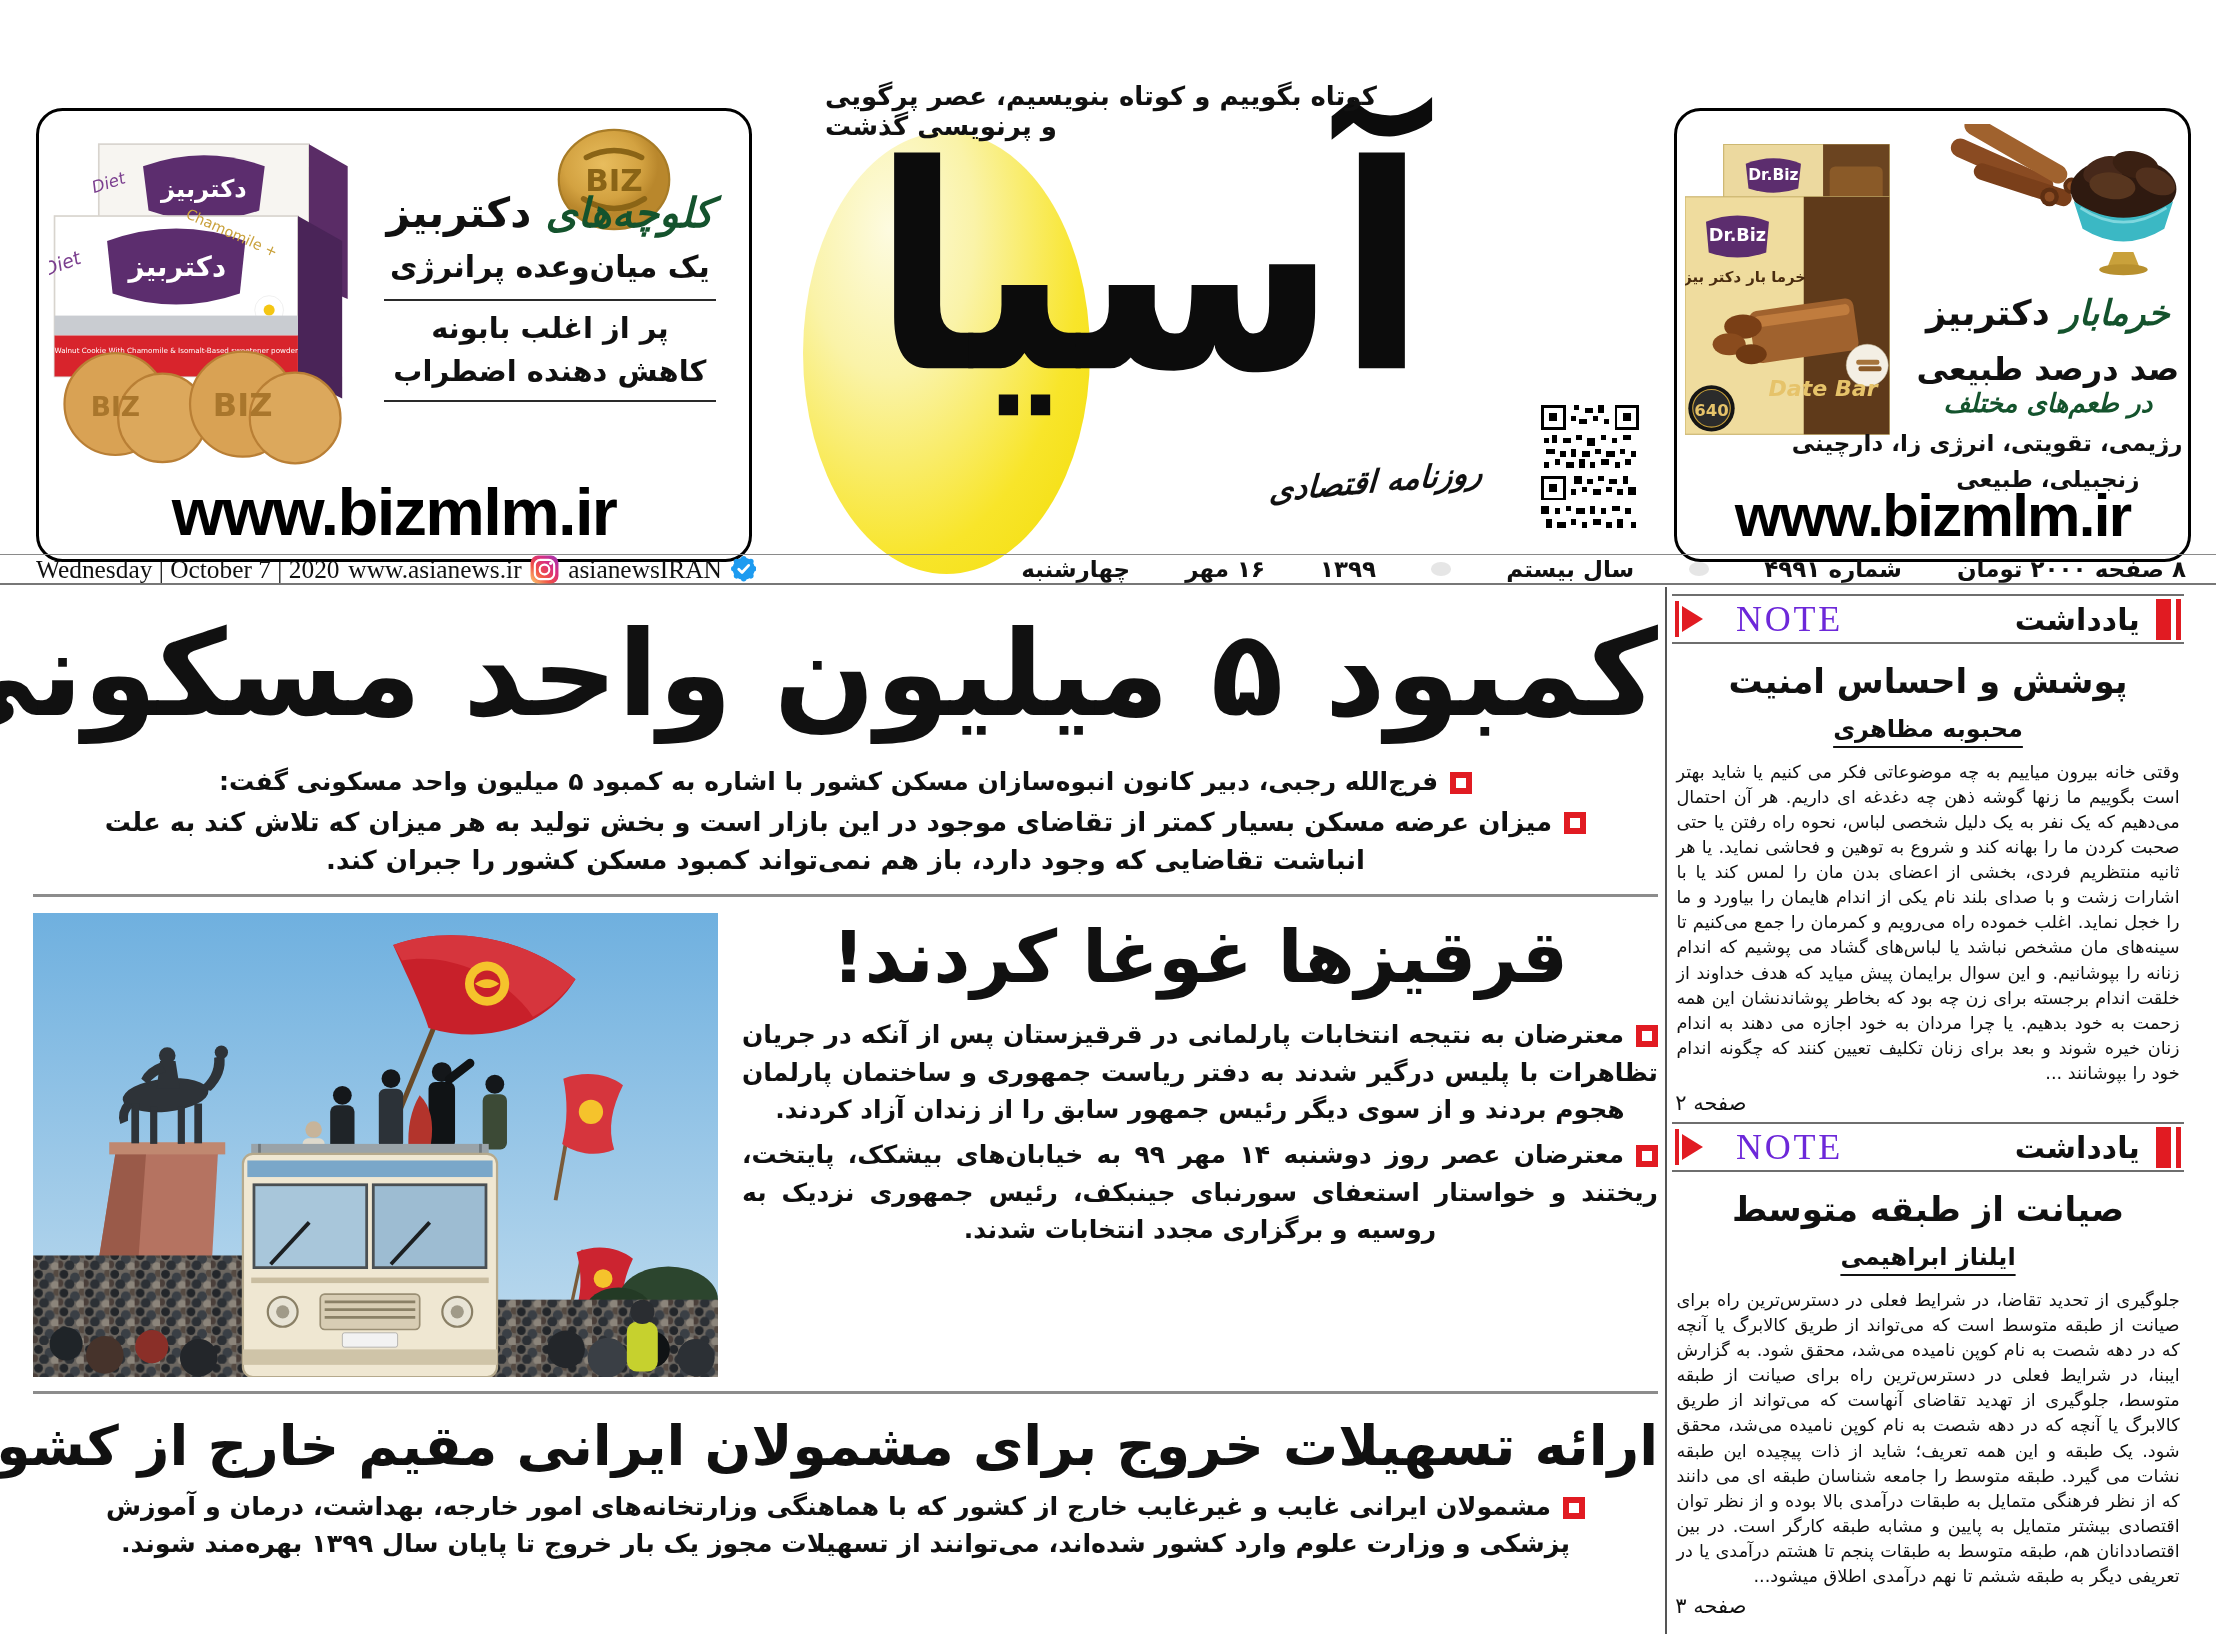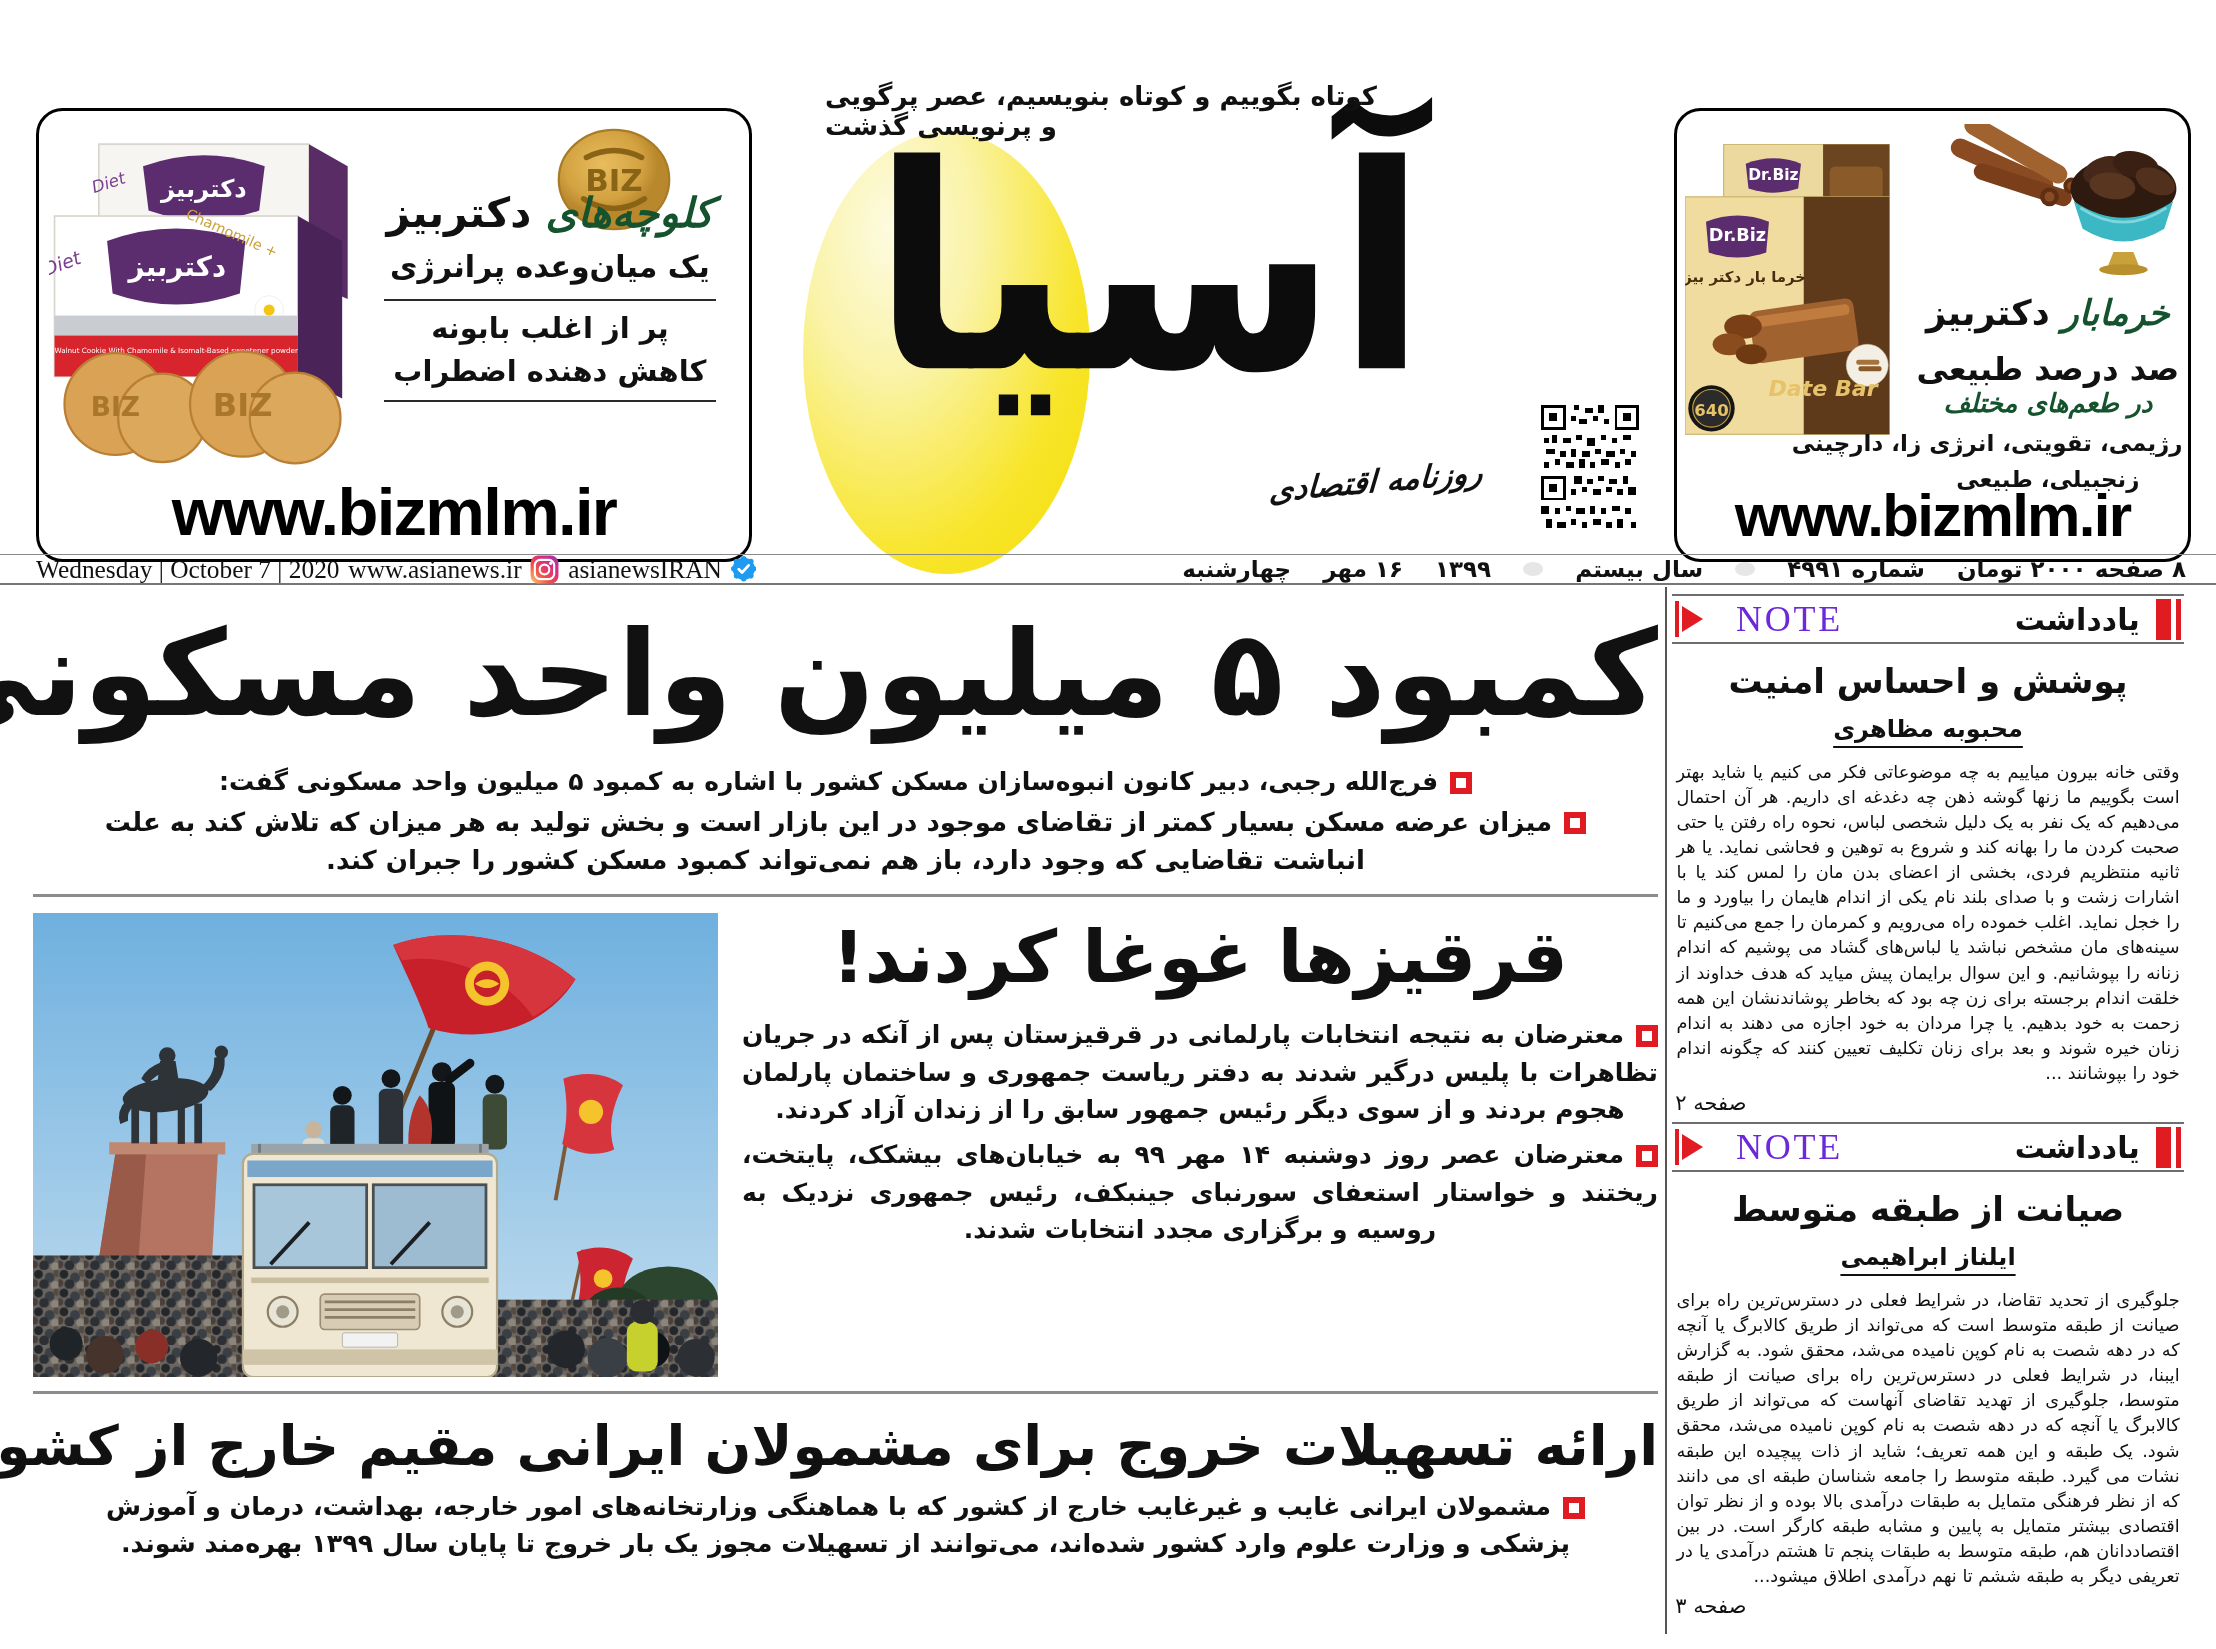--- a/index.html
+++ b/index.html
@@ -41,21 +41,21 @@
        font-size:263px;font-weight:800;line-height:1.2;color:#0c0c0c;transform:scaleY(1.08);}
   .logo-sub{position:absolute;left:1246px;top:463px;width:260px;text-align:center;z-index:3;
        font-size:31px;font-weight:700;font-style:italic;transform:rotate(-5deg) skewX(-8deg);}
   .qr{position:absolute;left:1541px;top:405px;width:98px;height:128px;z-index:3;}
 
   
   .dateline{position:absolute;left:0;top:554px;width:2216px;height:31px;z-index:2;
         border-top:1.7px solid #8a8a8a;border-bottom:2.2px solid #777;
         display:flex;flex-direction:row-reverse;align-items:center;justify-content:space-between;
         padding:0;box-sizing:border-box;}
-  .dl-fa{display:flex;flex-direction:row-reverse;align-items:center;gap:32px;direction:rtl;
+  .dl-fa{display:flex;flex-direction:row-reverse;align-items:center;gap:55px;direction:rtl;
         font-size:23px;font-weight:700;margin-right:30px;}
   .dl-en{display:flex;align-items:center;gap:8.8px;direction:ltr;margin-left:36px;
         font-family:"Liberation Serif",serif;font-size:25.4px;}
   .dl-dot{width:20px;height:13.3px;border-radius:50%;background:#e6e6e6;}
   .ig-icon{width:29px;height:29px;}
   .vf-icon{width:25.4px;height:25.4px;}
 
   
   .main{position:absolute;left:33px;top:594px;width:1625px;direction:rtl;}
   .h1{font-size:119px;font-weight:800;line-height:1.25;text-align:center;white-space:nowrap;

